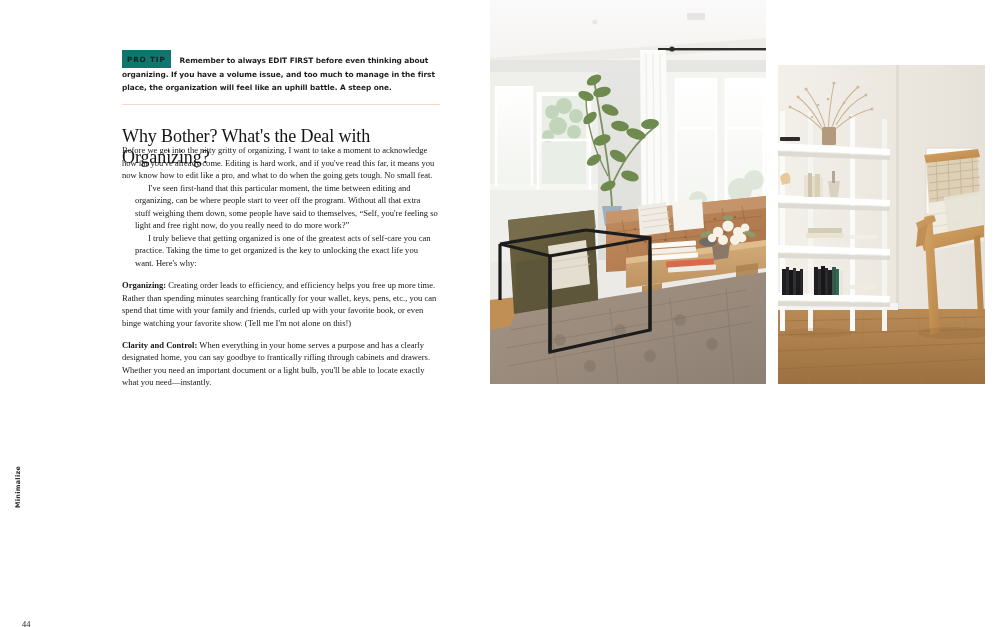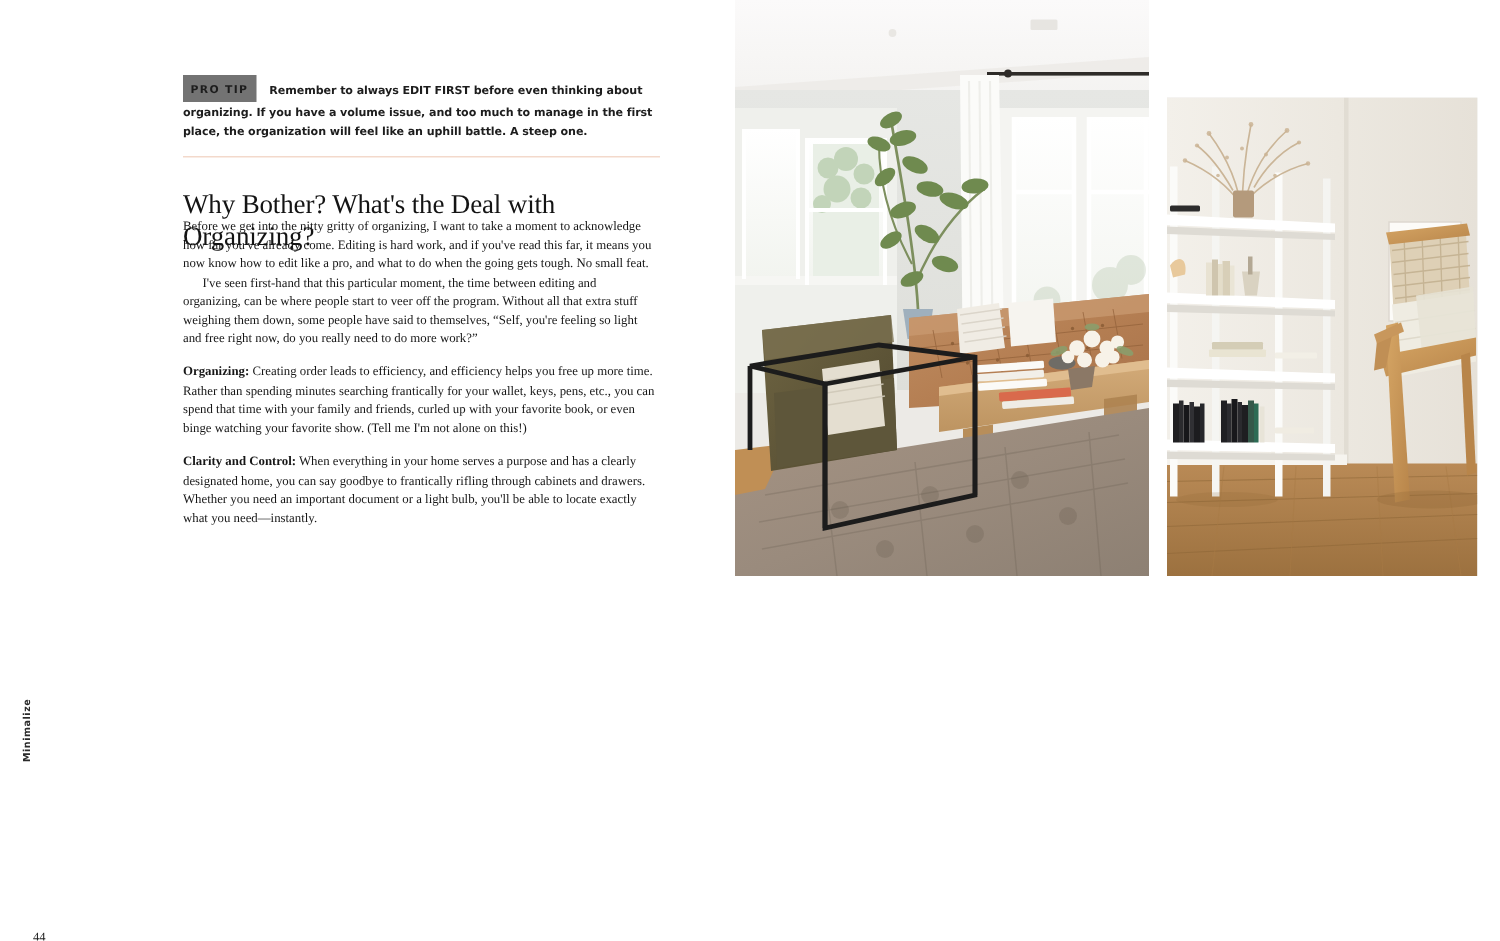--- a/index.html
+++ b/index.html
@@ -44,21 +44,21 @@
     font-family: "DejaVu Sans", sans-serif;
     font-size: 7.4px;
     line-height: 13.2px;
     font-weight: 600;
     color: #1d1d1d;
     text-align: left;
     letter-spacing: -0.05px;
   }
   .protip-badge {
     display: inline-block;
-    background: #737373;
+    background: #0f766e;
     color: #1d1d1d;
     font-family: "DejaVu Sans", sans-serif;
     font-size: 7.2px;
     font-weight: 700;
     letter-spacing: 0.9px;
     padding: 2.5px 5px 2.5px 5px;
     margin-right: 9px;
     vertical-align: 1px;
   }
   .protip-rule {
@@ -91,20 +91,21 @@
   }
   .col-left {
     left: 122px; top: 144px;
     width: 316px;
   }
   .col p {
     margin: 0;
   }
   .col p.ind {
     text-indent: 13px;
+    margin-left: 13px;
   }
   .col p.gap {
     margin-top: 9.5px;
   }
   .col b {
     font-weight: 700;
   }
 
   
   .photo {
@@ -158,20 +159,21 @@
         <span class="protip-badge">PRO TIP</span><span>Remember to always EDIT FIRST before even thinking about organizing. If you have a volume issue, and too much to manage in the first place, the organization will feel like an uphill battle. A steep one.</span>
       </div>
     </div>
     <div class="protip-rule"></div>
 
     <div class="sec-heading">Why Bother? What's the Deal with Organizing?</div>
 
     <div class="col col-left">
       <p>Before we get into the nitty gritty of organizing, I want to take a moment to acknowledge how far you've already come. Editing is hard work, and if you've read this far, it means you now know how to edit like a pro, and what to do when the going gets tough. No small feat.</p>
       <p class="ind">I've seen first-hand that this particular moment, the time between editing and organizing, can be where people start to veer off the program. Without all that extra stuff weighing them down, some people have said to themselves, “Self, you're feeling so light and free right now, do you really need to do more work?”</p>
+      <p class="ind">I truly believe that getting organized is one of the greatest acts of self-care you can practice. Taking the time to get organized is the key to unlocking the exact life you want. Here's why:</p>
 
       <p class="gap"><b>Organizing:</b><span> Creating order leads to efficiency, and efficiency helps you free up more time. Rather than spending minutes searching frantically for your wallet, keys, pens, etc., you can spend that time with your family and friends, curled up with your favorite book, or even binge watching your favorite show. (Tell me I'm not alone on this!)</span></p>
 
       <p class="gap"><b>Clarity and Control:</b><span> When everything in your home serves a purpose and has a clearly designated home, you can say goodbye to frantically rifling through cabinets and drawers. Whether you need an important document or a light bulb, you'll be able to locate exactly what you need—instantly.</span></p>
 
     </div>
 
     <div class="runhead runhead-left">Minimalize</div>
     <div class="folio folio-left">44</div>
   </div>

